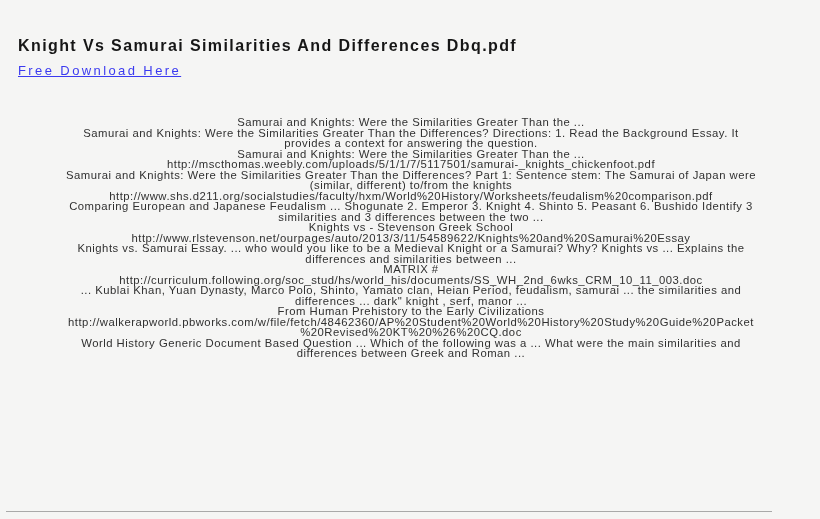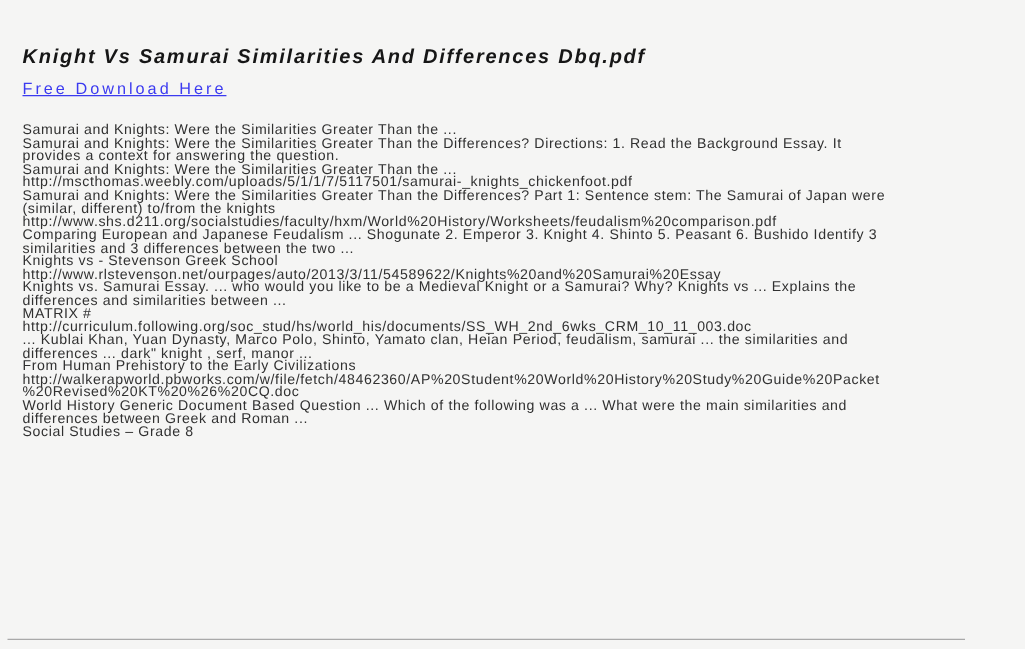--- a/index.html
+++ b/index.html
@@ -20,34 +20,34 @@
     padding: 0 16px 0 18px;
     box-sizing: border-box;
   }
   .doc-title {
     margin: 38px 0 0 0;
     font-size: 16px;
     font-weight: bold;
     letter-spacing: 1.4px;
     line-height: 16px;
     color: #161616;
-    font-style: italic;
   }
   .download-link {
     display: inline-block;
     margin-top: 7px;
     font-size: 13px;
     line-height: 19px;
     letter-spacing: 2.4px;
     color: #3b3af0;
     text-decoration: underline;
     cursor: pointer;
   }
   .results {
-    margin-top: 19px;
+    margin-top: 37px;
+    text-align: center;
   }
   .result p {
     margin: 0;
     font-size: 11.3px;
     line-height: 10.5px;
     letter-spacing: 0.5px;
     color: #303030;
   }
   .r-title  { margin-bottom: 7.5px; }
   .r-url    { margin-bottom: 7px; white-space: pre-line; }
@@ -109,20 +109,19 @@
 
     <div class="result">
       <p class="r-title">From Human Prehistory to the Early Civilizations</p>
       <p class="r-url">http://walkerapworld.pbworks.com/w/file/fetch/48462360/AP%20Student%20World%20History%20Study%20Guide%20Packet
 %20Revised%20KT%20%26%20CQ.doc</p>
       <p class="r-desc">World History Generic Document Based Question ... Which of the following was a ... What were the main similarities and
 differences between Greek and Roman ...</p>
     </div>
 
     <div class="result">
-      <p class="r-title">Social Studies – Grade 8</p>
     </div>
 
   </div>
 
   <div class="divider"></div>
 
 </div>
 
 </body></html>

